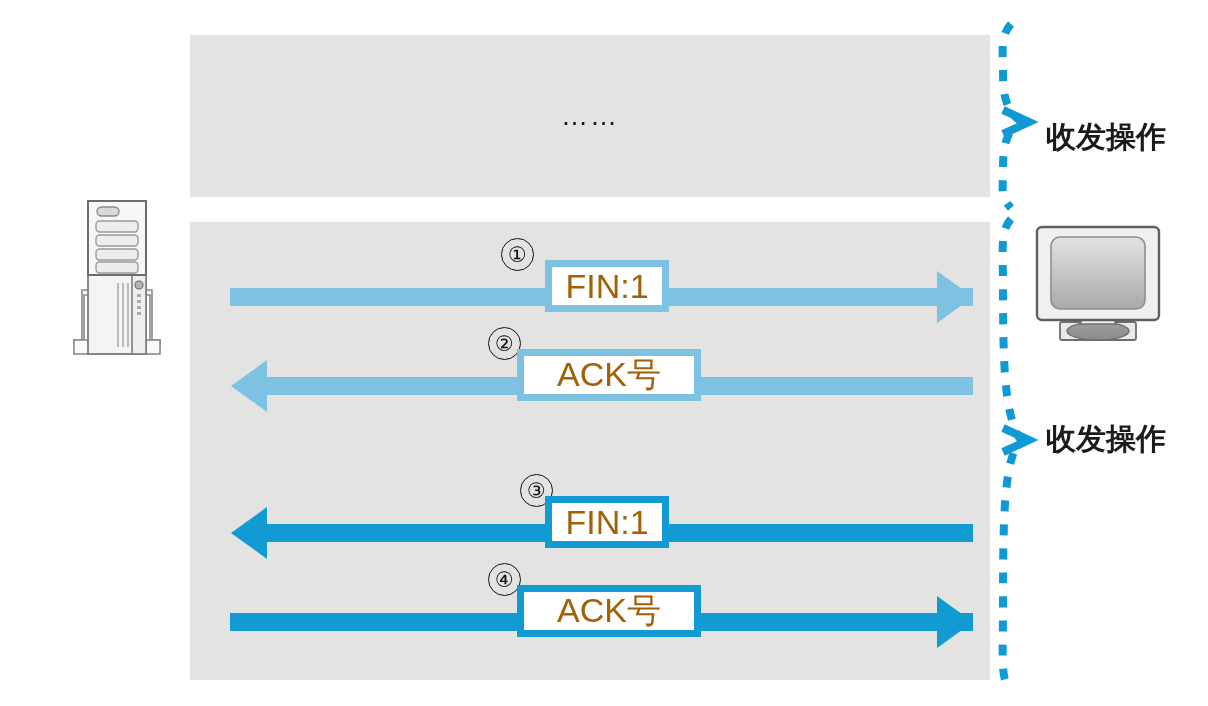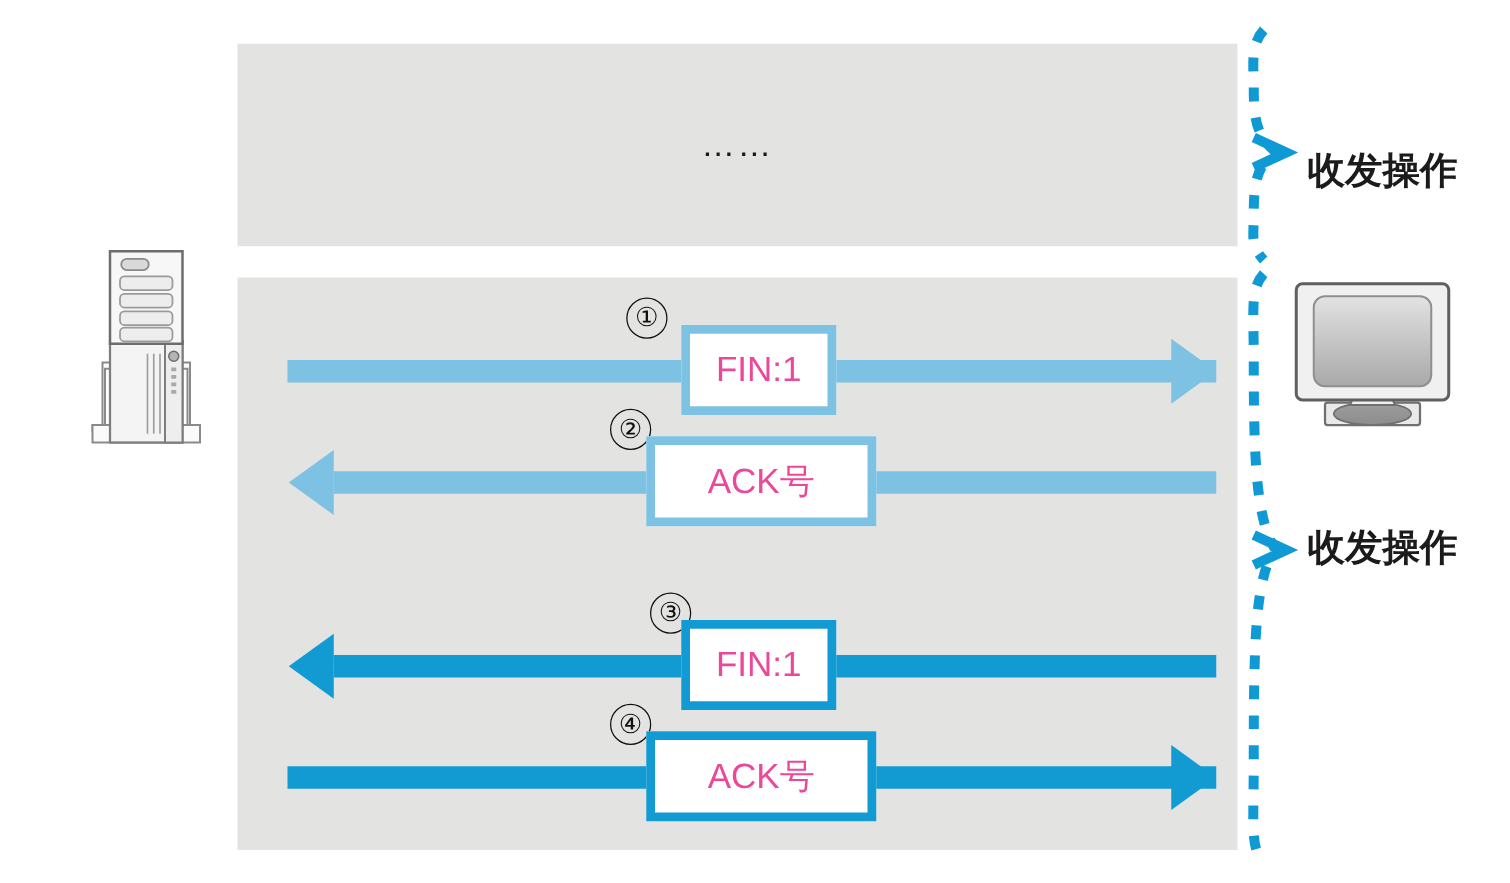--- a/index.html
+++ b/index.html
@@ -72,28 +72,28 @@
   }
   .head.right.light { border-left: 36px solid #7dc2e2; }
   .head.right.dark  { border-left: 36px solid #129bd2; }
   .head.left.light  { border-right: 36px solid #7dc2e2; }
   .head.left.dark   { border-right: 36px solid #129bd2; }
 
   
   .msg-box {
     position: absolute;
     top: 8px;
-    height: 72px;
+    height: 52px;
     box-sizing: border-box;
     background: #ffffff;
     display: flex;
     align-items: center;
     justify-content: center;
-    font-size: 28px;
-    color: #ec4899;
+    font-size: 34px;
+    color: #a16207;
     white-space: nowrap;
   }
   .msg-box.light { border: 7px solid #7dc2e2; }
   .msg-box.dark  { border: 7px solid #129bd2; }
 
   
   .step-circle {
     position: absolute;
     width: 31px;
     height: 31px;

